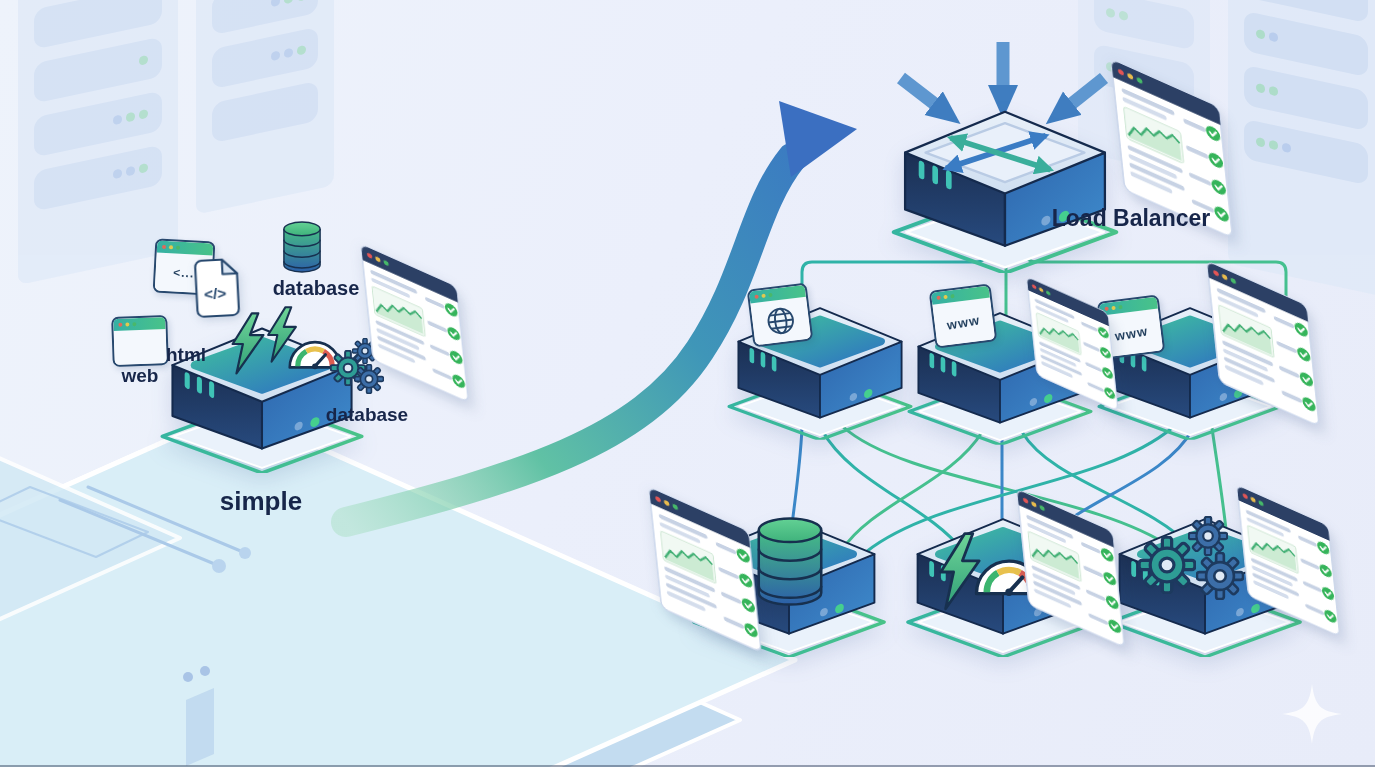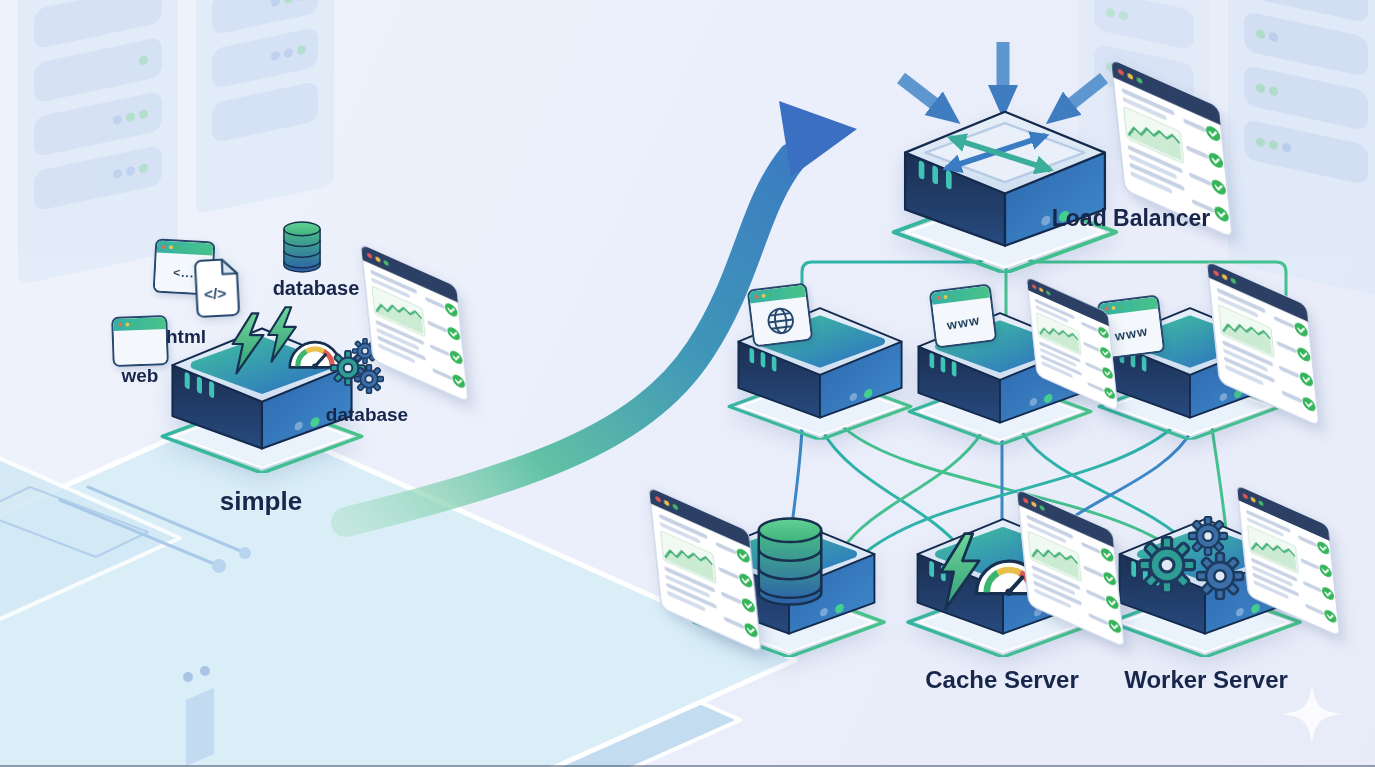--- a/index.html
+++ b/index.html
@@ -340,21 +340,21 @@
         <i class="wd2"></i>
         <i class="wd3"></i>
       </div>
     <div class="wbody" style="height:34px;"></div>
   </div>
   <svg class="dash" style="left:360px;top:243px;" width="92" height="118" viewBox="0 0 100 128">
       <use href="#dash"></use>
     </svg>
 
   <div class="lbl" style="left:140px;top:365px;font-size:19px;">web</div>
-  <div class="lbl" style="left:186px;top:326px;font-size:19px;">html</div>
+  <div class="lbl" style="left:186px;top:344px;font-size:19px;">html</div>
   <div class="lbl" style="left:316px;top:277px;font-size:20px;">database</div>
   <div class="lbl" style="left:367px;top:404px;font-size:19px;">database</div>
   <div class="lbl" style="left:261px;top:486px;font-size:26px;">simple</div>
 
   <svg class="node" style="left:880px;top:80px;" width="250" height="193" viewBox="0 0 220 170">
       <use href="#lbbox"></use>
     </svg>
   <svg class="dash" style="left:1110px;top:58px;" width="104" height="133" viewBox="0 0 100 128">
       <use href="#dash"></use>
     </svg>
@@ -446,17 +446,15 @@
   <svg class="abs" style="left:1188px;top:516px;" width="40" height="40" viewBox="0 0 40 40">
       <use href="#gear" fill="#3c6ea8"></use>
     </svg>
   <svg class="abs" style="left:1196px;top:552px;" width="48" height="48" viewBox="0 0 40 40">
       <use href="#gear" fill="#3c6ea8"></use>
     </svg>
   <svg class="dash" style="left:1236px;top:484px;" width="88" height="113" viewBox="0 0 100 128">
       <use href="#dash"></use>
     </svg>
 
-  <div class="lbl" style="left:1002px;top:666px;font-size:24px;">Cache Server</div>
-  <div class="lbl" style="left:1206px;top:666px;font-size:24px;">Worker Server</div>
 
   <div class="edge-bottom"></div>
 </div>
 
 </body></html>

